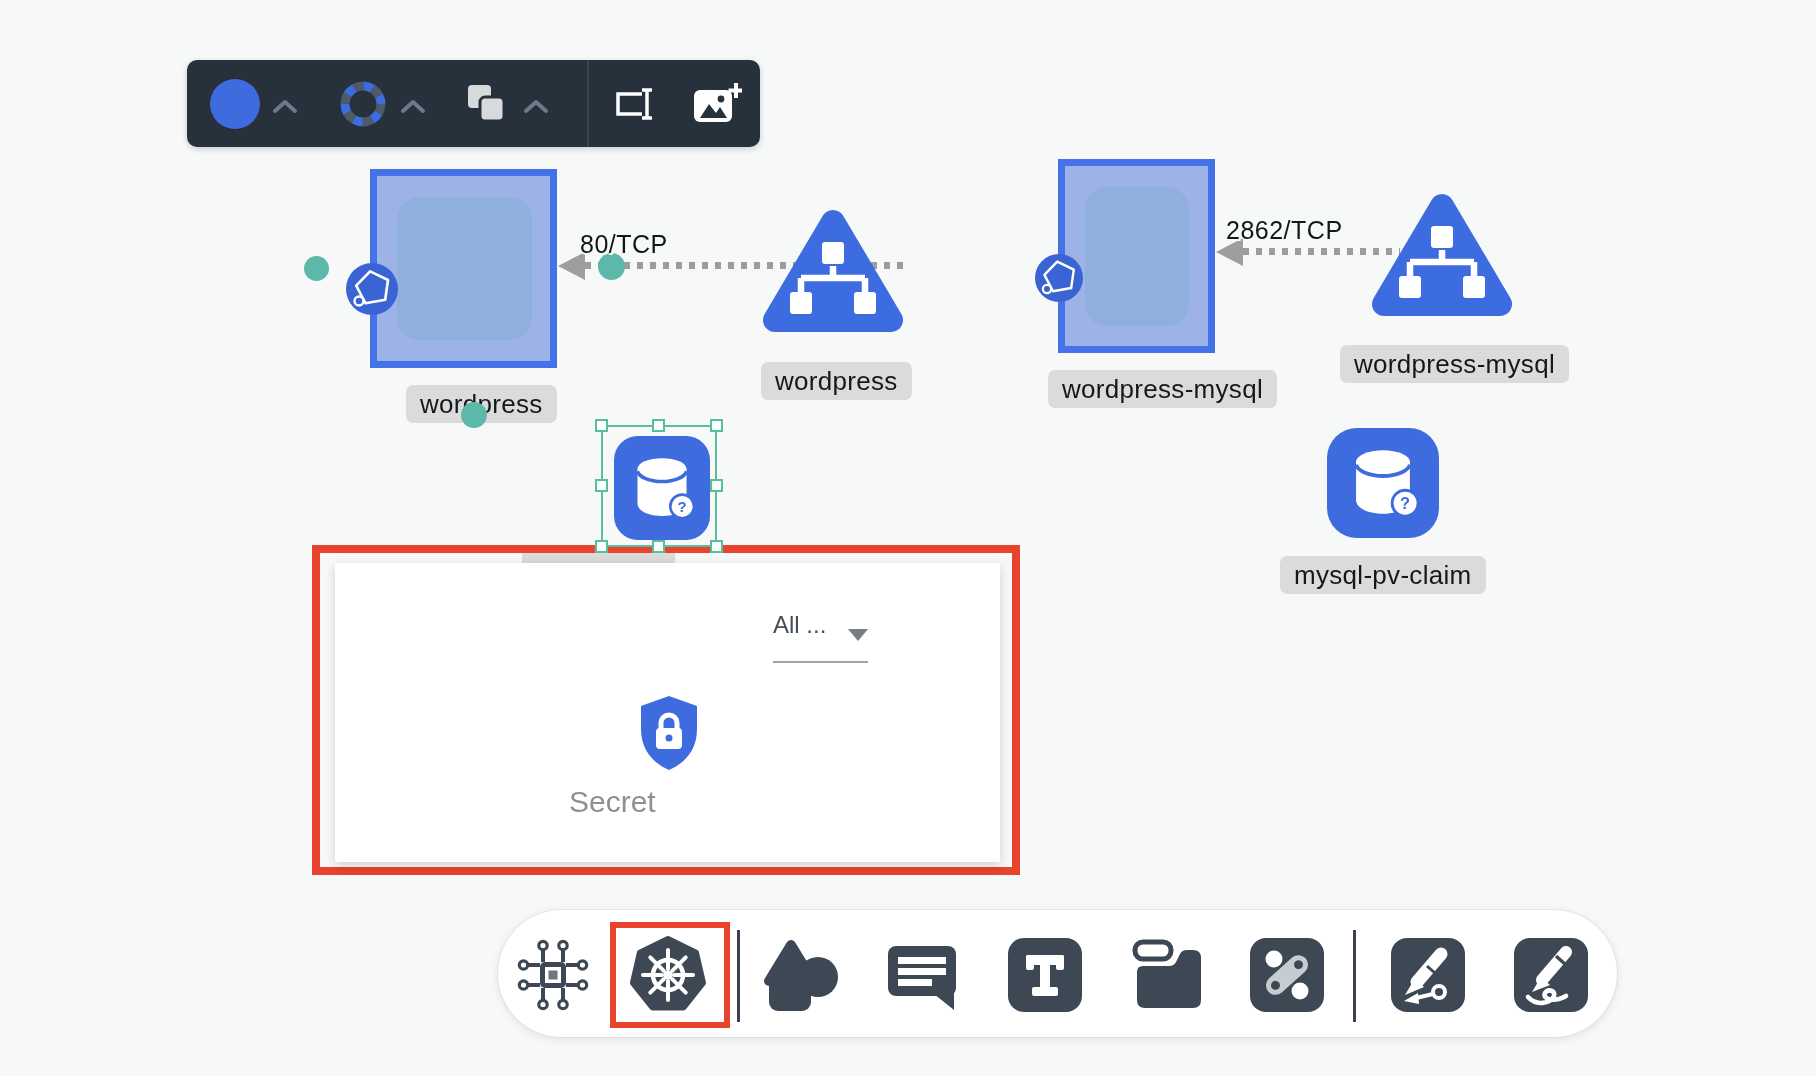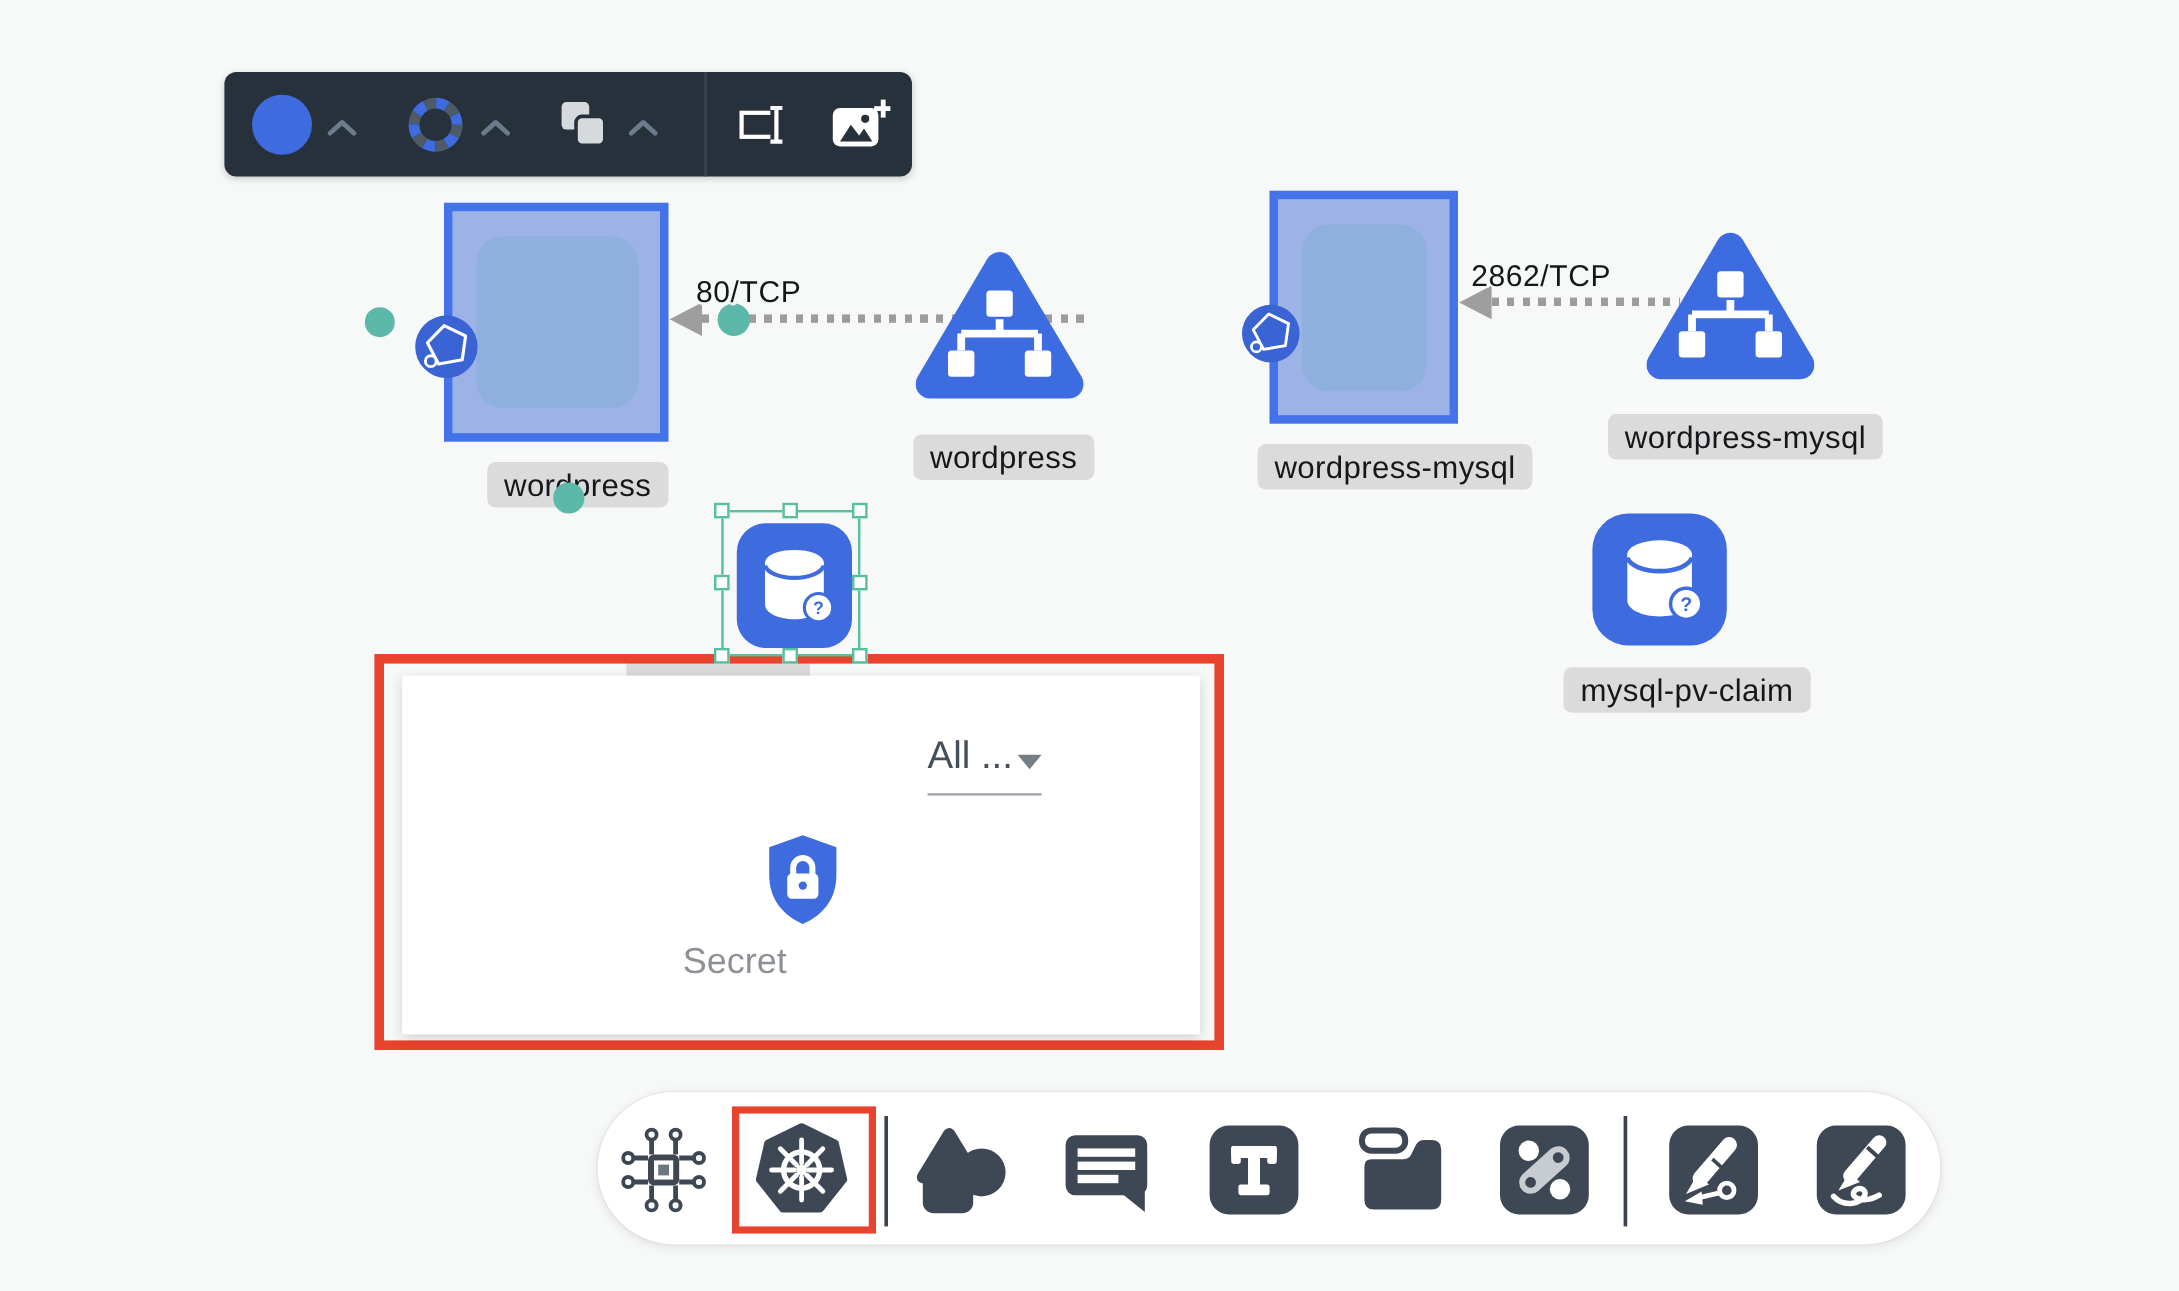--- a/index.html
+++ b/index.html
@@ -48,21 +48,21 @@
     background:#FFFFFF; box-shadow:0 3px 10px rgba(0,0,0,.16);
   }
   .search-input {
     position:absolute; left:60px; top:30px; width:355px; height:75px;
     background:#fff; border:2px solid #C6CBD1; border-radius:6px;
     box-shadow:inset 0 3px 6px rgba(0,0,0,.17);
     display:flex; align-items:center; padding:0 58px 0 26px;
   }
   .query { font-size:34px; color:#39424E; border-bottom:4px dotted #E25B50; padding-bottom:3px; }
   .filter-select { position:absolute; left:438px; top:48px; width:95px; height:52px; border-bottom:2px solid #9EA4AA; }
-  .filter-text { font-size:32px; color:#454F5A; white-space:nowrap; }
+  .filter-text { font-size:24px; color:#454F5A; white-space:nowrap; }
   .filter-caret { position:absolute; right:0; top:18px; width:0; height:0; border-left:10px solid transparent; border-right:10px solid transparent; border-top:12px solid #757D85; }
   .result-label { font-size:30px; color:#8D9196; }
 
   
   .bottom-toolbar {
     left:498px; top:910px; width:1119px; height:127px;
     background:#FFFFFF; border-radius:64px;
     box-shadow:0 2px 10px rgba(0,0,0,.10), 0 0 0 1px #ECEDEE;
   }
   .bt-divider { position:absolute; top:20px; width:3px; height:92px; background:#39424E; }
@@ -165,21 +165,21 @@
 
   <div class="abs blue-tile" style="left:1327px;top:428px;width:112px;height:110px;border-radius:30px;">
     <svg width="96" height="100" viewBox="0 0 96 104">
       <path d="M20,30 v40 c0,8 12.5,14 28,14 s28,-6 28,-14 V30 Z" fill="#FFFFFF"></path>
       <ellipse cx="48" cy="30" rx="28" ry="12" fill="#FFFFFF"></ellipse>
       <path d="M20,33 c2,6.6 13.7,11.7 28,11.7 s26,-5.1 28,-11.7" stroke="#3E6BDE" stroke-width="4" fill="none"></path>
       <circle cx="71" cy="73" r="13.5" fill="#FFFFFF" stroke="#3E6BDE" stroke-width="3"></circle>
       <text x="71" y="79" font-size="17" font-weight="bold" fill="#3E6BDE" text-anchor="middle">?</text>
     </svg>
   </div>
-  <div class="abs node-label" style="left:1280px;top:556px;margin-left:23px;">mysql-pv-claim</div>
+  <div class="abs node-label" style="left:1280px;top:556px;">mysql-pv-claim</div>
 
   <div class="abs" style="left:522px;top:549px;width:153px;height:20px;background:#DBDBDB;border-radius:6px;z-index:1;"></div>
 
   <div class="abs red-frame" style="left:312px;top:545px;width:708px;height:330px;z-index:5;"></div>
   <div class="abs popup-panel" style="left:335px;top:563px;width:665px;height:299px;z-index:6;">
     <div class="filter-select">
       <span class="filter-text">All ...</span>
       <div class="filter-caret"></div>
     </div>
     <svg style="position:absolute;left:303px;top:130px;" width="62" height="80" viewBox="0 0 62 80">

